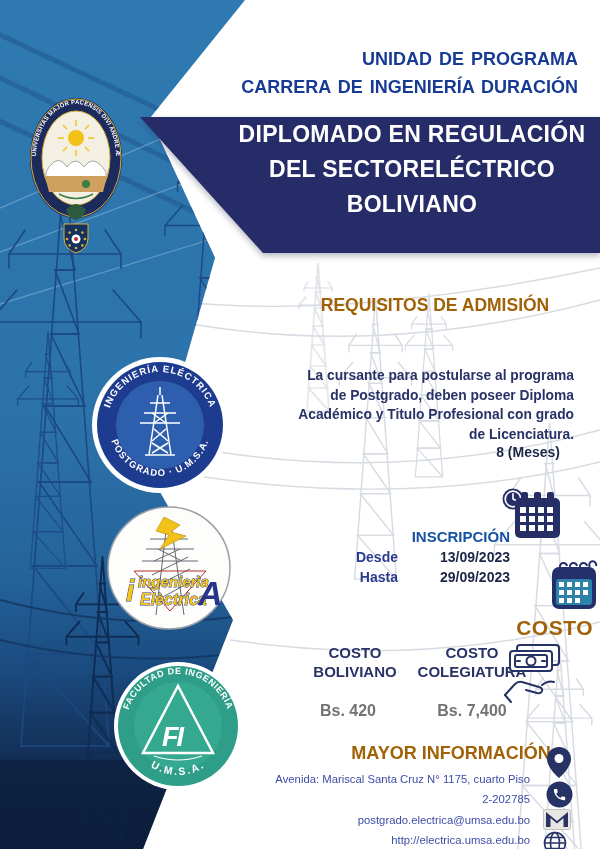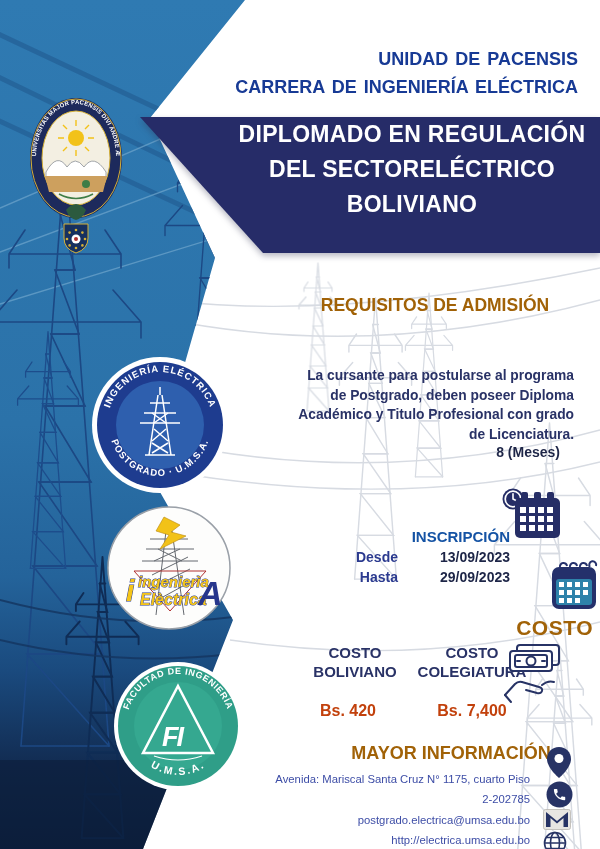--- a/index.html
+++ b/index.html
@@ -45,21 +45,21 @@
 
   .ins{top:527px;left:250px;right:90px;text-align:right;line-height:20px;font-weight:bold;}
   .ins .title{font-size:15px;color:#1553a4;}
   .ins .row{font-size:14px;}
   .ins .lbl{color:#2b3a8f;margin-right:6px;}
   .ins .date{color:#1d2547;display:inline-block;width:106px;text-align:right;}
 
   .costo-title{top:616px;left:300px;right:7px;text-align:right;font-size:21px;letter-spacing:.5px;}
   .cost-col{top:643px;width:116px;text-align:center;color:#293266;font-weight:bold;font-size:15px;line-height:19px;}
   .cost-col.c1{left:297px;} .cost-col.c2{left:414px;}
-  .cost-value{top:702px;width:116px;text-align:center;color:#c2410c;font-weight:bold;font-size:16px;}
+  .cost-value{top:702px;width:116px;text-align:center;color:#737373;font-weight:bold;font-size:16px;}
   .cost-value.v1{left:290px;} .cost-value.v2{left:414px;}
 
   .info-title{top:743px;left:330px;right:28px;text-align:center;font-size:18px;}
   .contact{top:769px;left:240px;right:70px;text-align:right;color:#3d4da6;font-size:11.3px;line-height:20.3px;}
 </style>
 </head>
 <body>
 
 <div class="poster">
 
@@ -96,22 +96,22 @@
         <use href="#tower" transform="translate(150,118) scale(1.25)" stroke="#1c4884" stroke-width="1.1"></use>
         <use href="#tower" transform="translate(8,330) scale(0.8)" stroke="#1d4d8c" stroke-width="1.6"></use>
         <use href="#tower" transform="translate(55,555) scale(0.95)" stroke="#0f2c55" stroke-width="2"></use>
         <path d="M0,600 Q150,640 300,605 M0,640 Q150,676 300,642" stroke="#14355f" stroke-width="2" opacity="0.8"></path>
         <rect x="0" y="760" width="300" height="89" fill="#0b1c36" opacity="0.55"></rect>
       </g>
     </svg>
   </div>
 
   <div class="abs header">
-    <div>UNIDAD DE PACENSIS</div>
-    <div>CARRERA DE INGENIERÍA ELÉCTRICA</div>
+    <div>UNIDAD DE PROGRAMA</div>
+    <div>CARRERA DE INGENIERÍA DURACIÓN</div>
   </div>
 
   <div class="abs banner-wrap">
     <div class="banner">
       <div>DIPLOMADO EN REGULACIÓN</div>
       <div>DEL SECTORELÉCTRICO</div>
       <div>BOLIVIANO</div>
     </div>
   </div>
 

